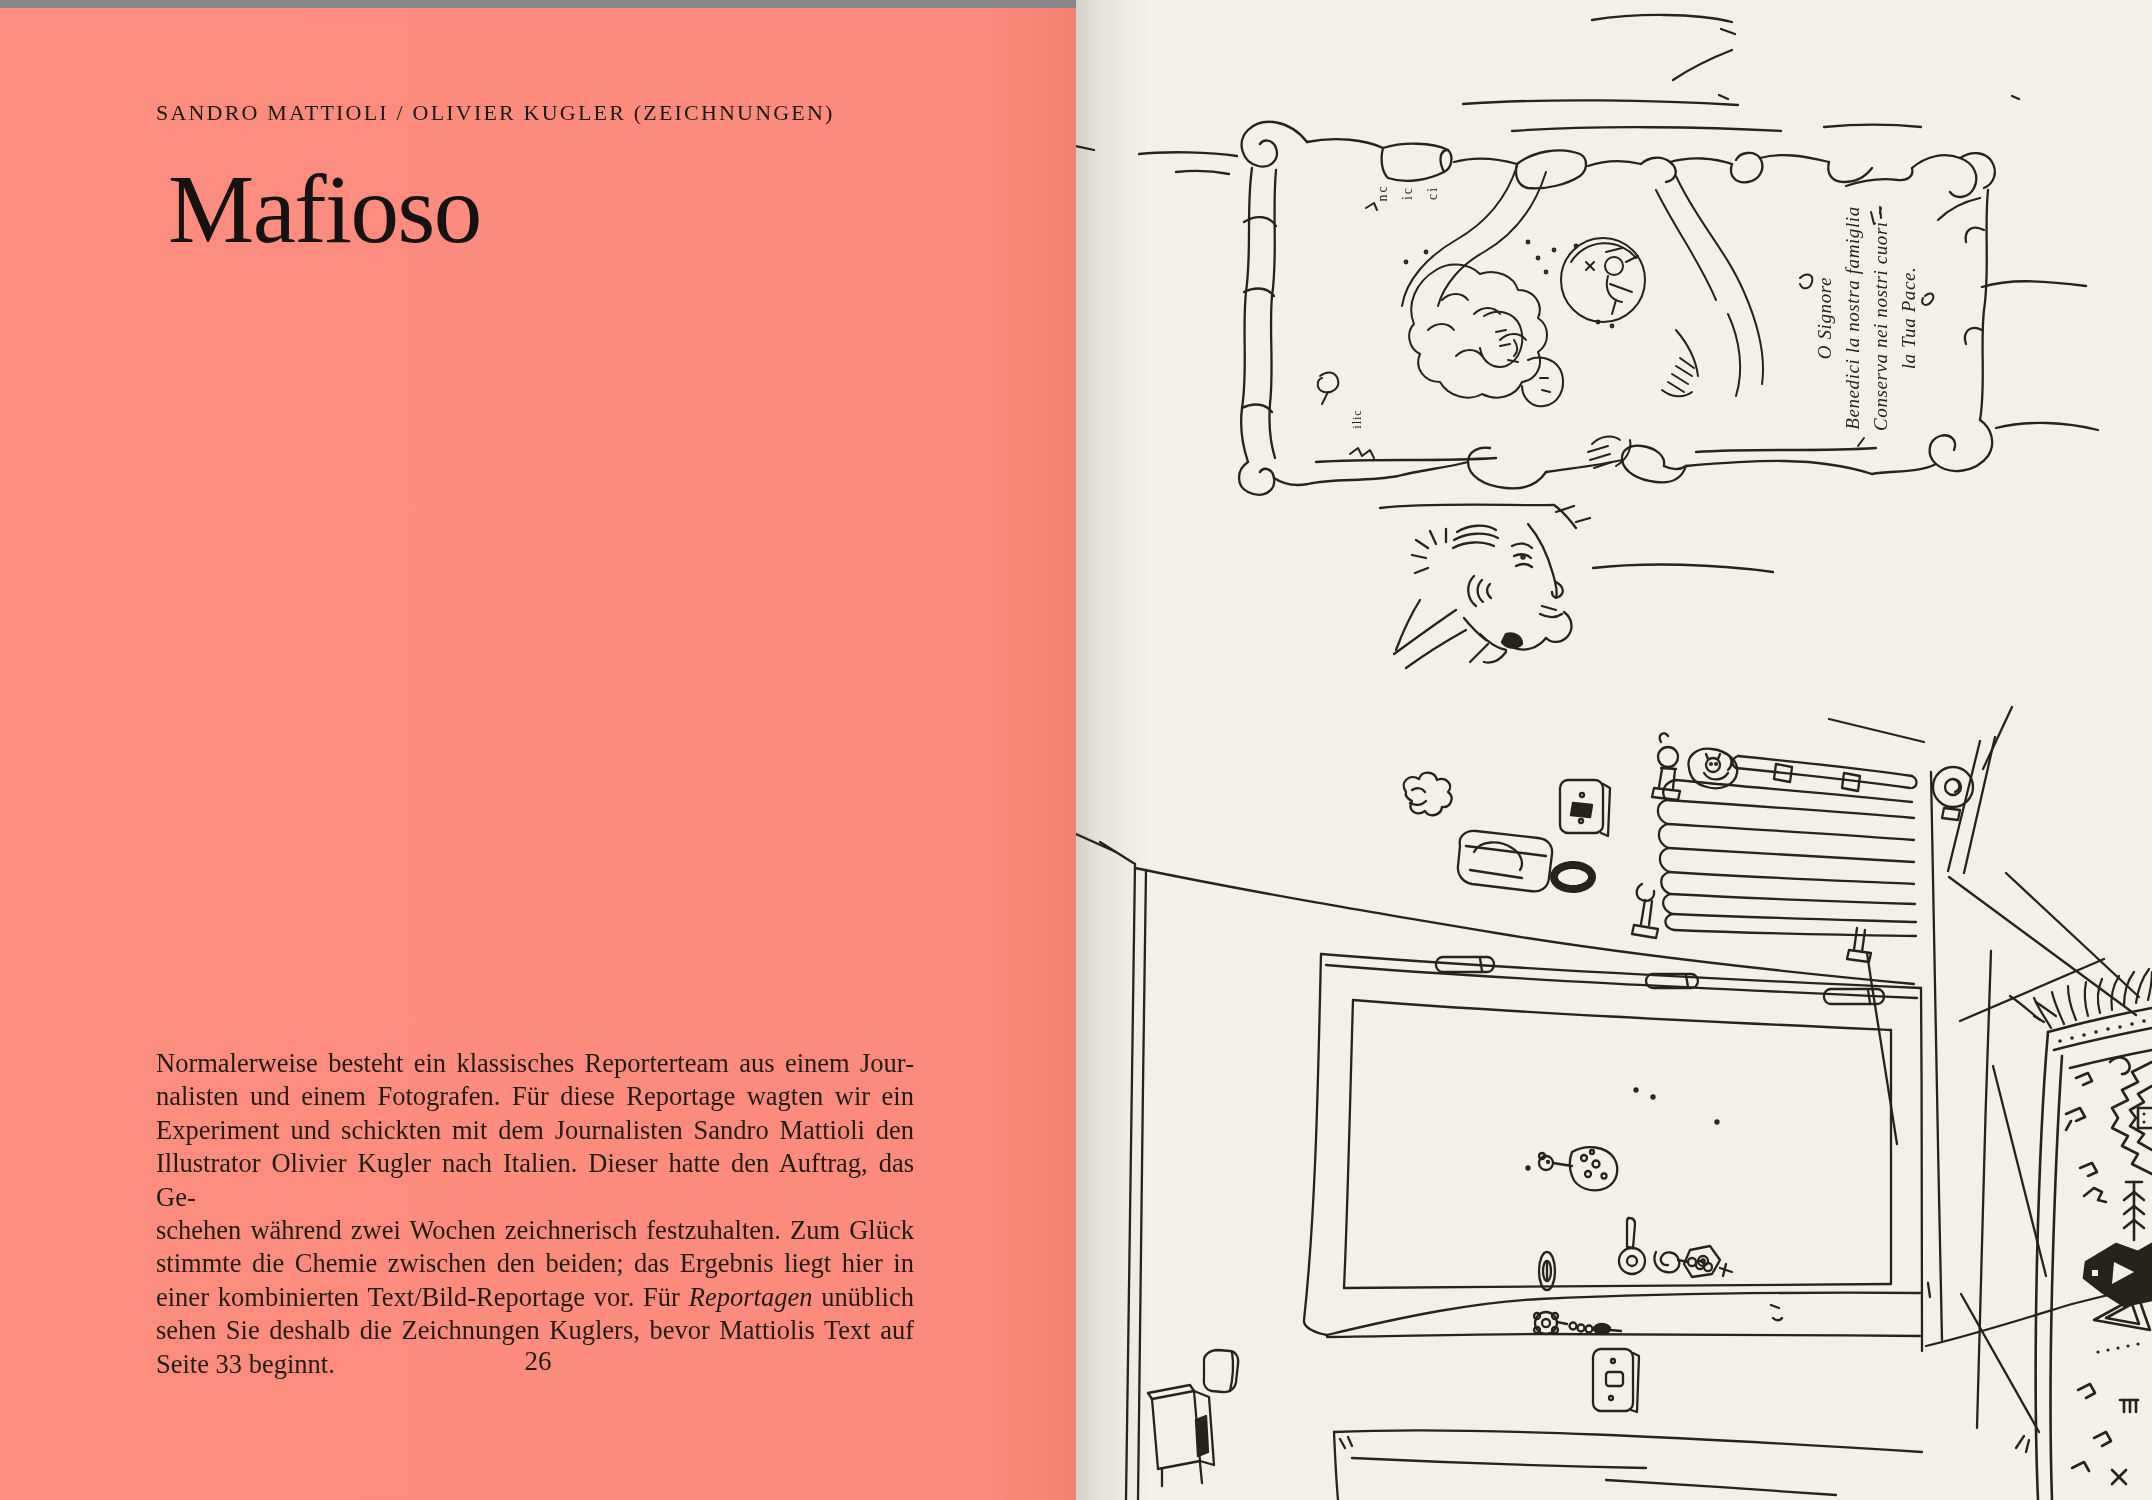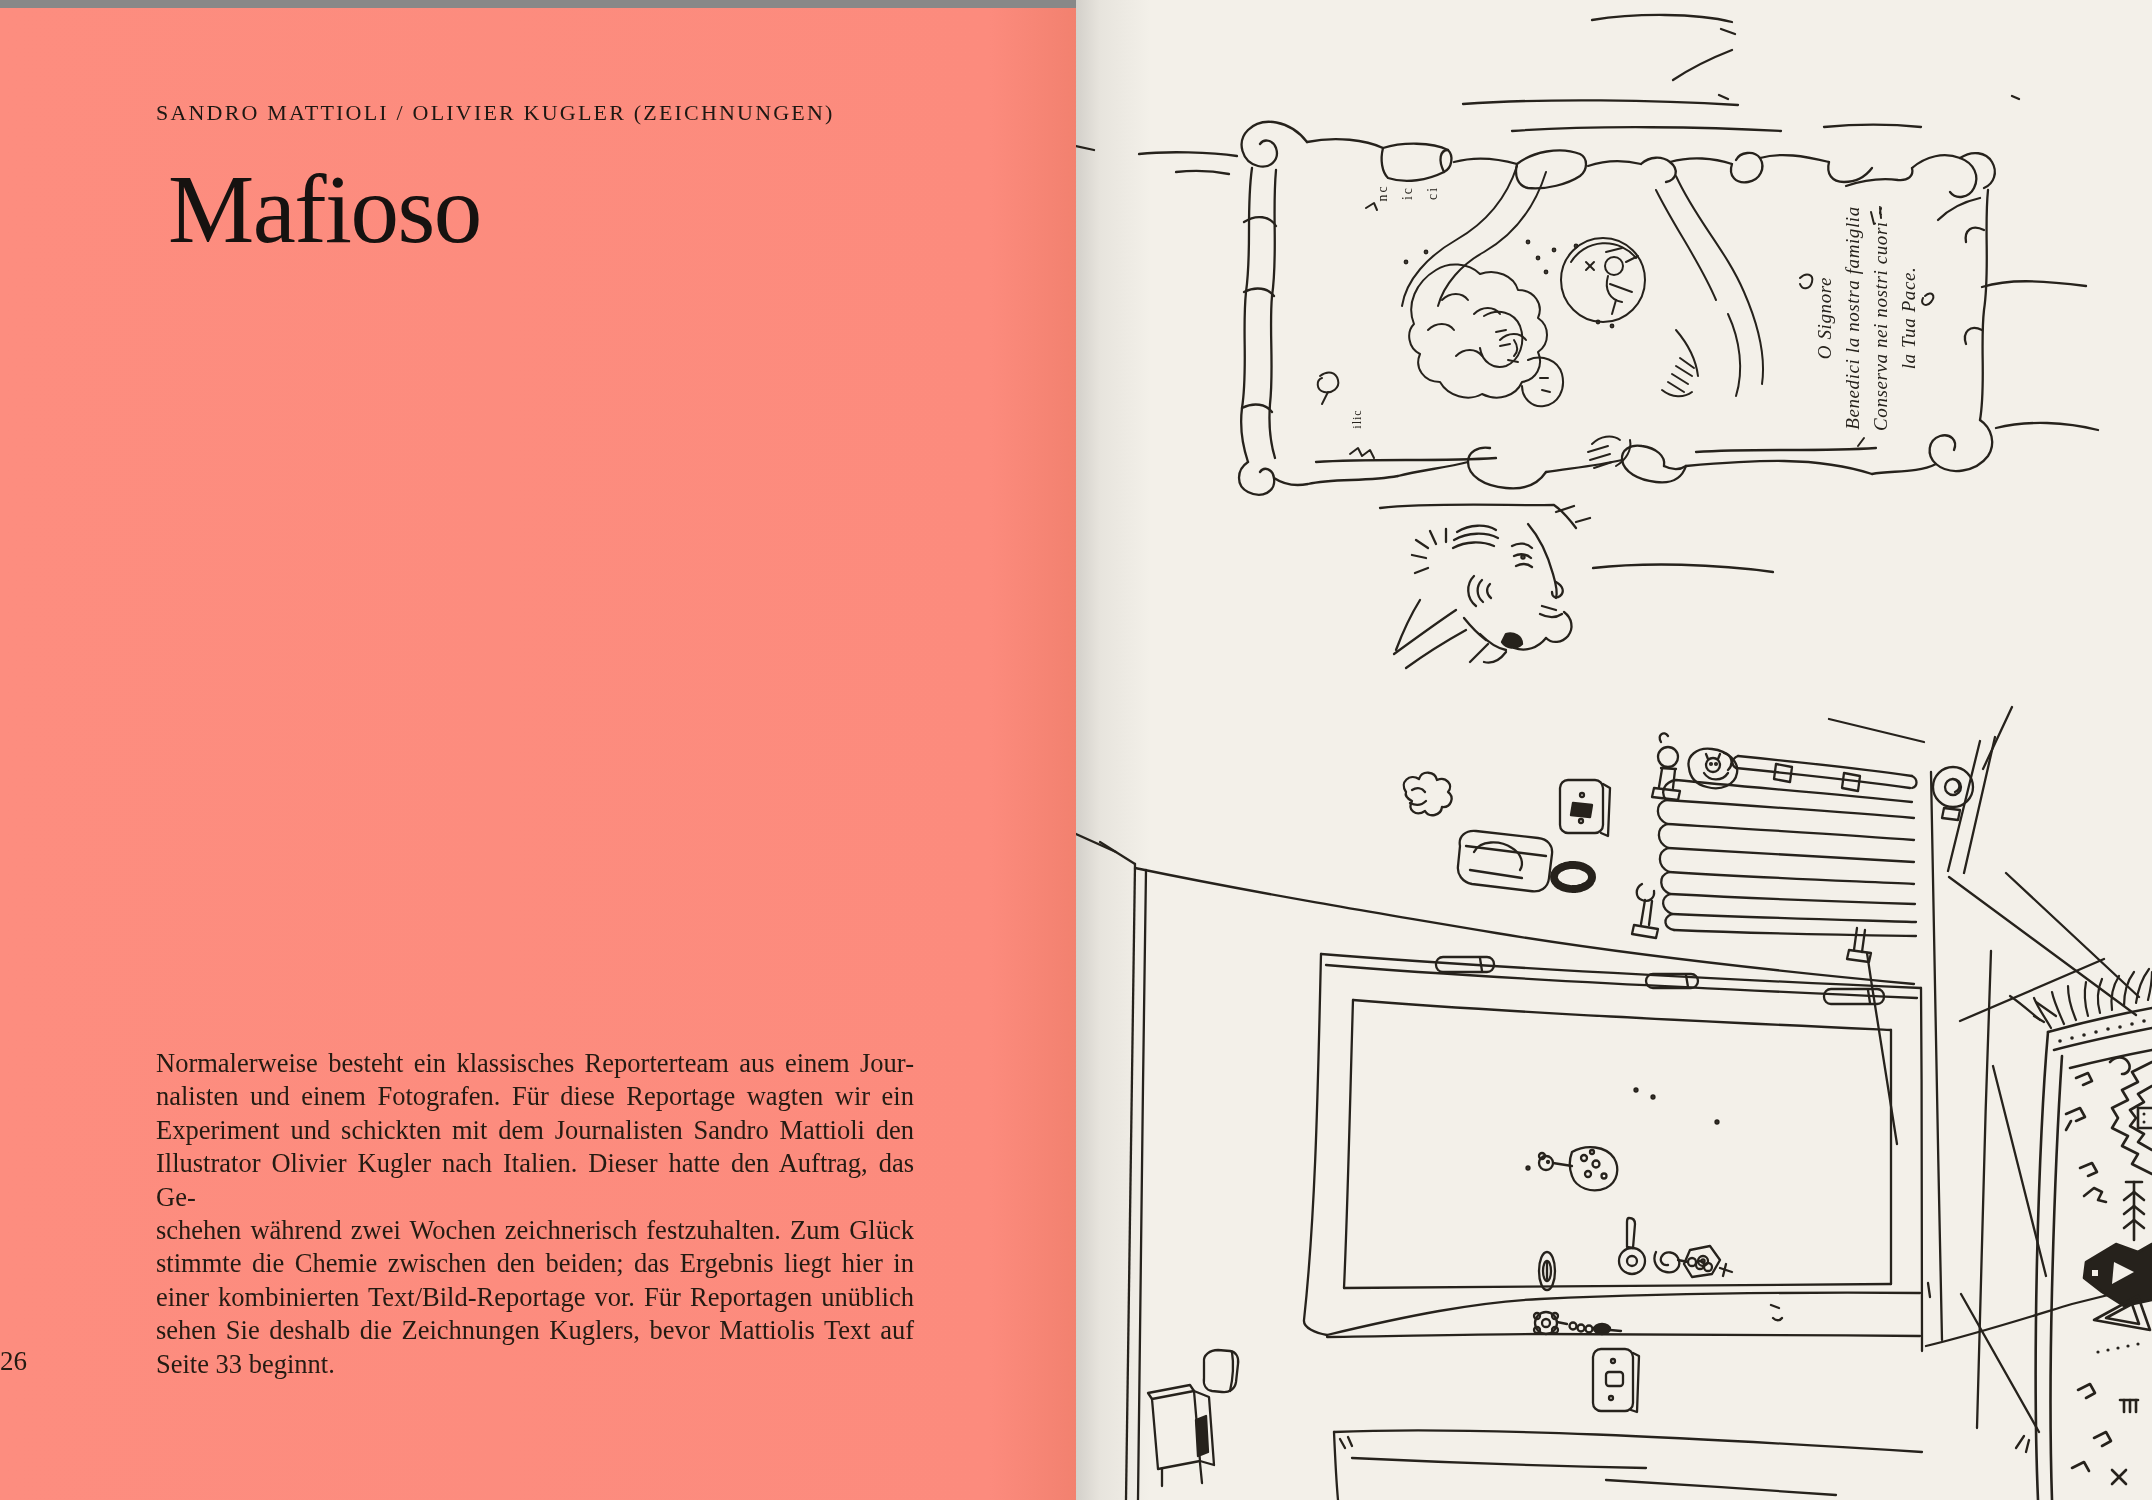--- a/index.html
+++ b/index.html
@@ -10,22 +10,22 @@
              background:linear-gradient(90deg,#fd8d7f 0,#fc8b7d 92%,#f2816f 100%);}
   .byline{position:absolute;left:156px;top:92px;font-size:22px;letter-spacing:2.2px;
           color:#1d1813;white-space:nowrap;}
   .title{position:absolute;left:152px;top:132px;margin:16px;font-size:97px;line-height:107px;
          font-weight:500;letter-spacing:-1.5px;color:#161210;}
   .title .tl{display:block;}
   .body-block{position:absolute;left:156px;top:1039px;width:758px;color:#241b12;
               font-size:26.5px;line-height:33.4px;}
   .body-line{text-align:justify;text-align-last:justify;}
   .body-line.last{text-align-last:left;}
-  .body-line .it{}
-  .pageno{position:absolute;left:0;top:1338px;width:1076px;
+  .body-line .it{font-style:italic;}
+  .pageno{position:absolute;left:0;top:1338px;width:1076px;text-align:center;
           font-size:27px;color:#241b12;}
   
   .page-right{position:absolute;left:1076px;top:0;width:1076px;height:1500px;
               background:linear-gradient(90deg,#d3d0ca 0,#e7e4dd 24px,#f3f0e9 74px,#f3f0e9 100%);}
   .page-right svg{position:absolute;left:0;top:0;}
   .overlay{position:absolute;color:#26221c;}
   .prayer{left:791px;top:318px;transform:translate(-50%,-50%) rotate(-90deg);
           font-style:italic;font-size:19px;line-height:28px;text-align:center;
           letter-spacing:.6px;white-space:nowrap;}
   .frag1{left:331px;top:193px;transform:translate(-50%,-50%) rotate(-90deg);

